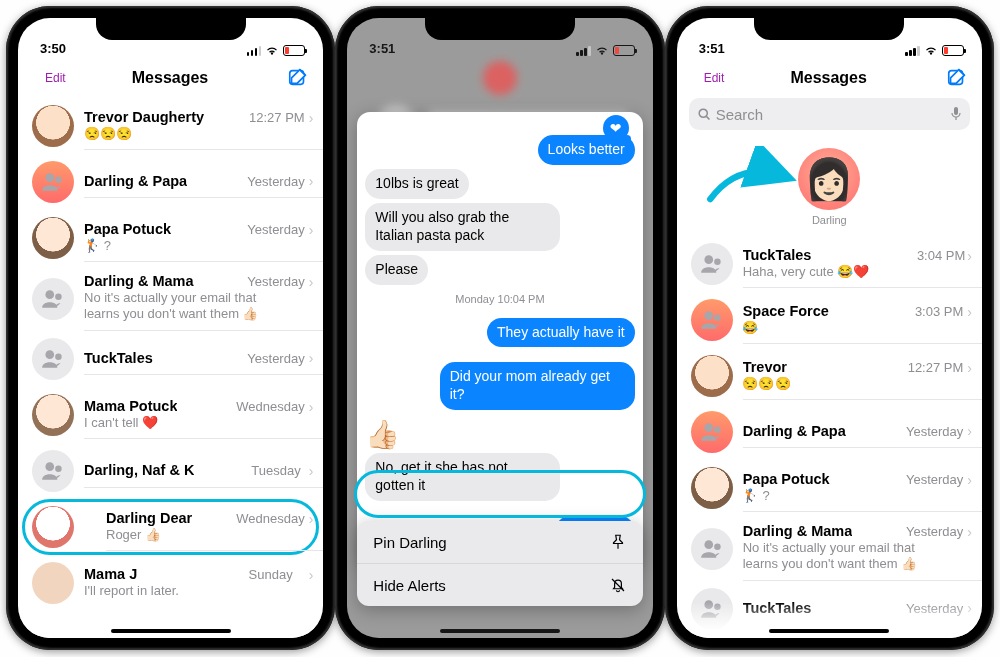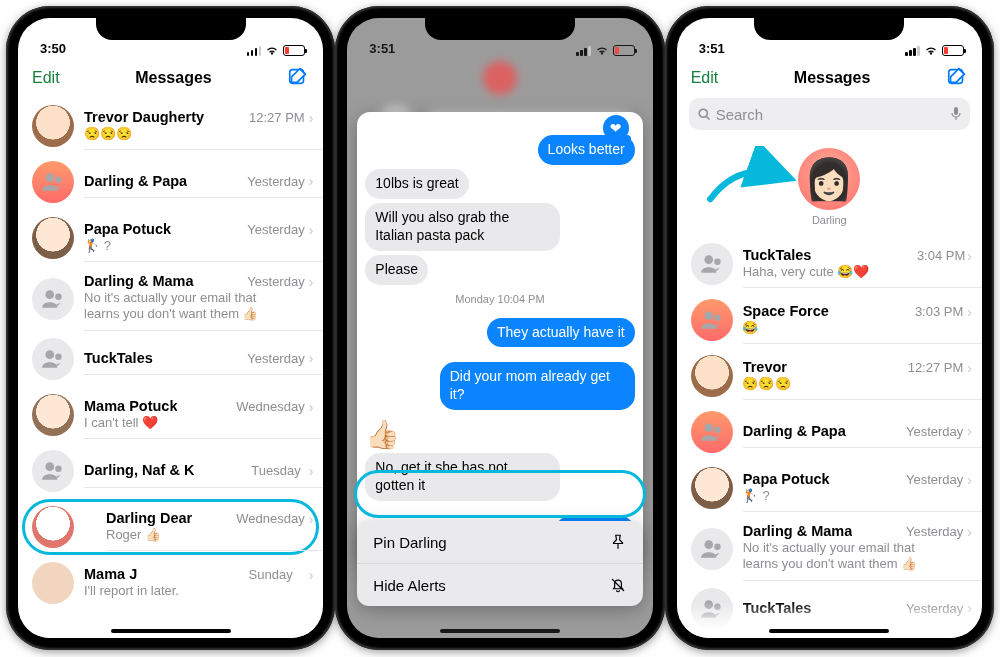--- a/index.html
+++ b/index.html
@@ -55,21 +55,21 @@
   }
   .battery::after{content:""; position:absolute; right:-3px; top:3px; width:2px; height:4px; background:#000; border-radius:0 1px 1px 0;}
   .battery .fill{ position:absolute; left:1px; top:1px; bottom:1px; width:20%; background:#ff3b30; border-radius:1px;}
 
   .nav-bar {
     height: 40px;
     display:flex; align-items:center; justify-content:space-between;
     padding: 0 14px;
   }
   .nav-title { font-size: 16px; font-weight:600; }
-  .nav-btn { color:#15803d; font-size:16px; }
+  .nav-btn { color:#a21caf; font-size:12px;margin-left:13px; }
   .compose-icon svg { width:22px; height:22px; }
 
   .search-bar {
     margin: 0 12px 8px; height:32px;
     background:#eeeef0; border-radius:10px;
     display:flex; align-items:center; padding:0 8px;
     color:#8e8e93; font-size:15px; gap:4px;
   }
 
   .list { overflow:hidden; }

